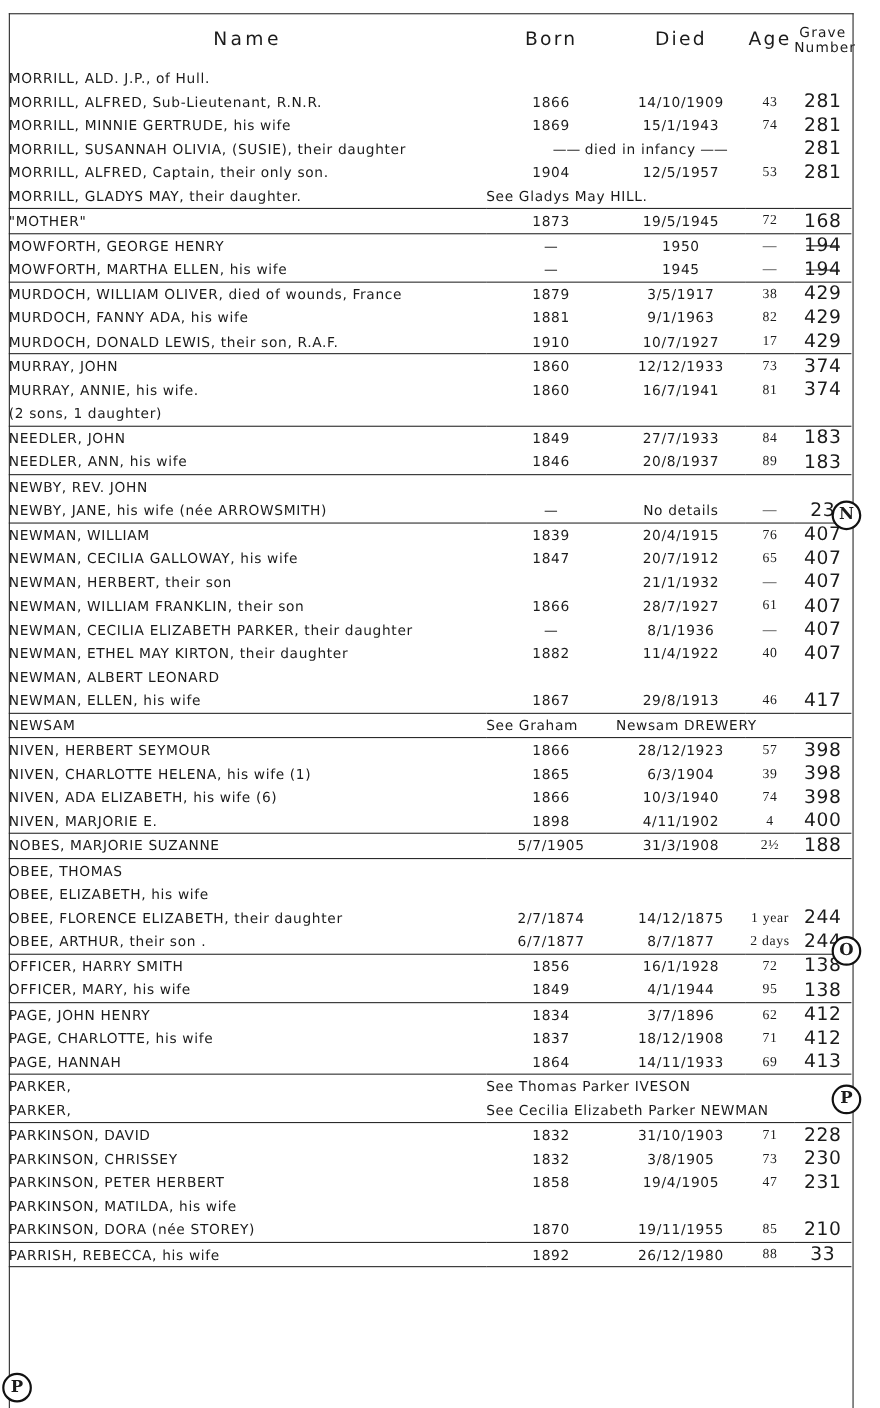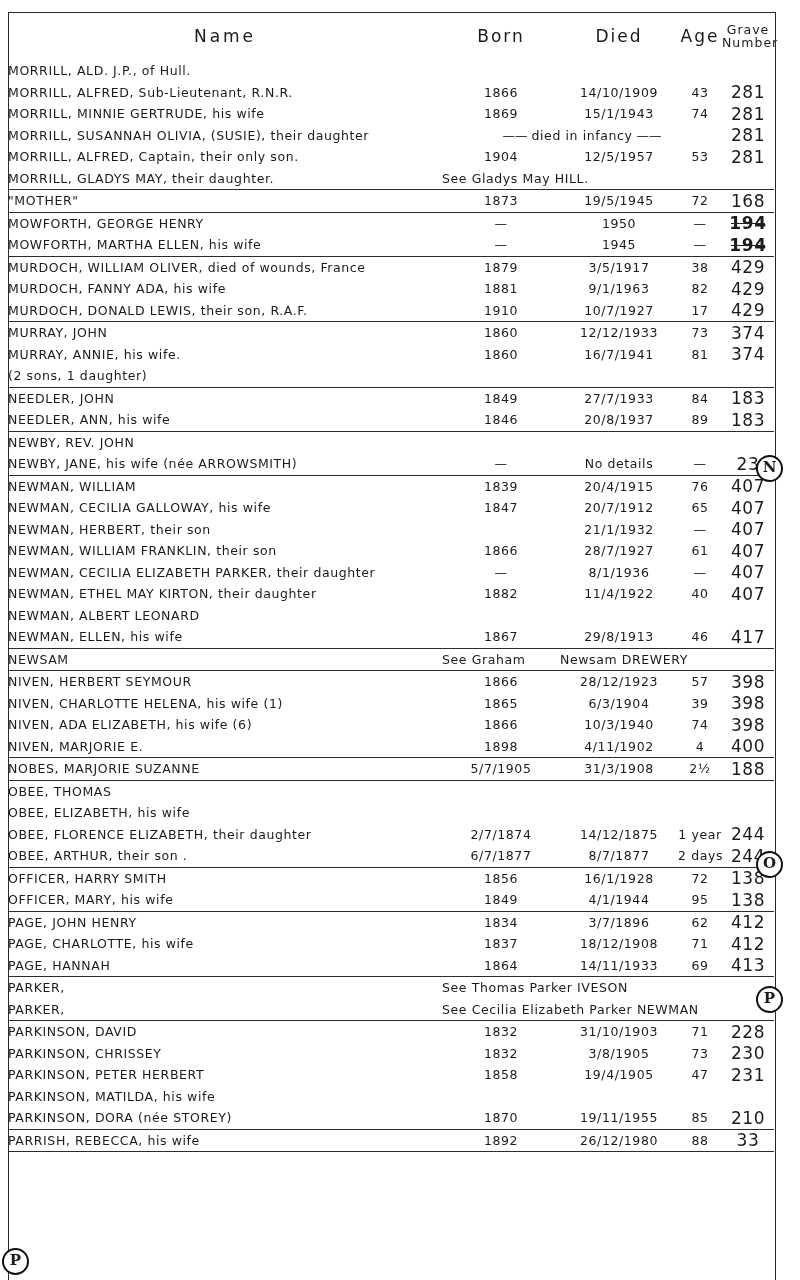--- a/index.html
+++ b/index.html
@@ -53,42 +53,42 @@
 
   tr.row td{
     height:21.5px;
     font-size:12.5px;
     letter-spacing:0.6px;
     white-space:nowrap;
     overflow:visible;
   }
   tr.row td.name{font-size:12.5px;}
   tr.row td.born,tr.row td.died{font-size:12.5px;}
-  tr.row td.age{font-size:12.5px;}
+  tr.row td.age{font-size:12.5px;font-family:Liberation Serif, serif;}
   tr.row td.grave{font-size:17px;}
 
   tr.group-end td{border-bottom:1.4px solid #2b2b2b;}
   .indent{padding-left:48px;}
   .span-note{font-size:12.5px;letter-spacing:0.6px;text-align:left;padding-left:6px;}
   .center-note{text-align:center;font-size:12.5px;}
 
   
   .circle-mark{
     position:absolute;
     width:23px;height:23px;
     border:2px solid #111;
     border-radius:50%;
     font-size:15px;
     font-weight:bold;
     text-align:center;
     line-height:21px;
     font-family:"DejaVu Serif", serif;
     background:#fff;
   }
-  .bold-num{font-weight:bold;}
+  .bold-num{font-weight:normal;}
   .strike-num{position:relative;}
   .strike-num::after{
     content:"";position:absolute;left:2px;right:2px;top:49%;
     border-top:1.2px solid #222;
   }
   .outer-frame{
     position:absolute;left:8px;top:4px;width:766px;height:1268px;
     border-top:1.6px solid #2b2b2b;
     border-left:1.4px solid #2b2b2b;
     border-right:1.4px solid #2b2b2b;

